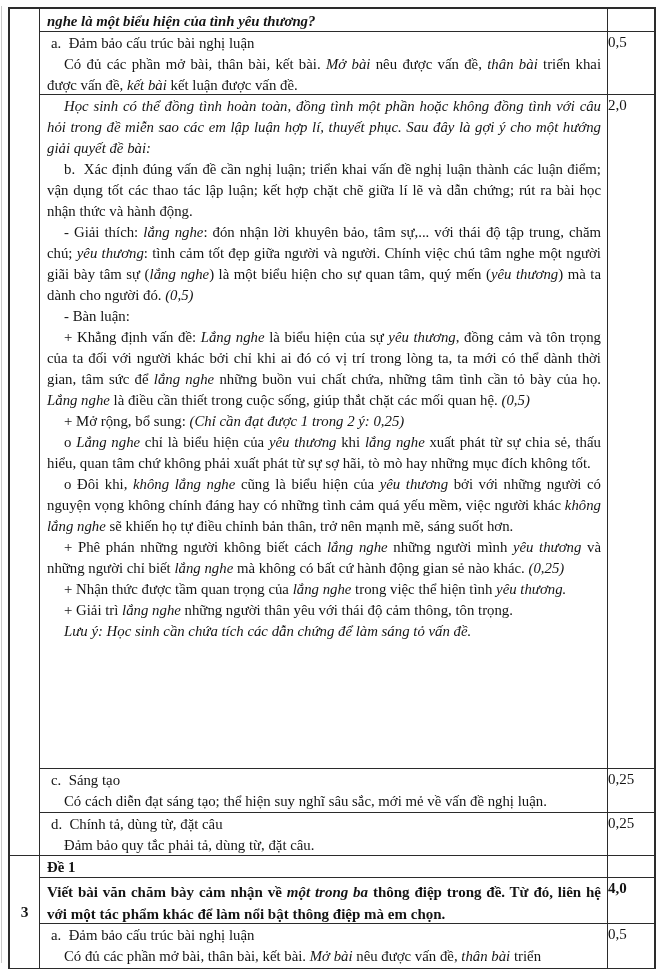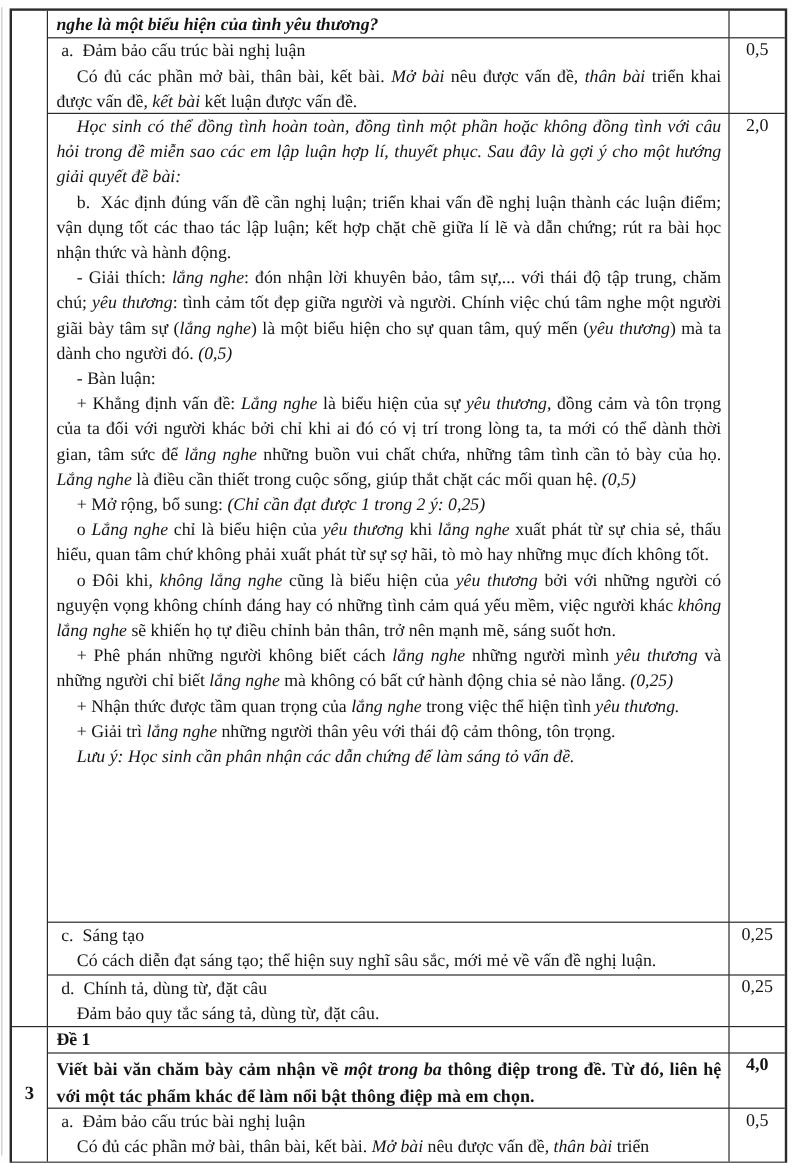--- a/index.html
+++ b/index.html
@@ -23,21 +23,21 @@
     grid-template-columns:30px 1fr 46px;
     grid-template-rows:23px 63px 674px 44px 43px 22px 46px 44px;
     background:#fff;
   }
   .cell{overflow:hidden;}
   .num{grid-column:1;border-right:1.5px solid var(--ln);}
   .numA{grid-row:1/6;border-bottom:1.5px solid var(--ln);}
   .numB{grid-row:6/9;display:flex;align-items:center;justify-content:center;
         font-weight:bold;font-size:15.5px;}
   .c{grid-column:2;border-right:1.5px solid var(--ln);padding:1px 6px 0 7px;}
-  .s{grid-column:3;text-align:center;padding-top:2px;font-size:15px;}
+  .s{grid-column:3;padding-top:2px;font-size:15px;}
   .r1{grid-row:1;border-bottom:1.5px solid var(--ln);}
   .r2{grid-row:2;border-bottom:1.5px solid var(--ln);}
   .r3{grid-row:3;border-bottom:1.5px solid var(--ln);}
   .r4{grid-row:4;border-bottom:1.5px solid var(--ln);}
   .r5{grid-row:5;border-bottom:1.5px solid var(--ln);}
   .r6{grid-row:6;border-bottom:1.5px solid var(--ln);}
   .r7{grid-row:7;border-bottom:1.5px solid var(--ln);}
   .r8{grid-row:8;}
   .p{font-size:14.8px;line-height:21px;text-align:justify;text-indent:17px;margin:0;}
   .p0{text-indent:0;}
@@ -76,36 +76,36 @@
 
     <div class="cell c r3">
       <p class="p"><span class="i">Học sinh có thể đồng tình hoàn toàn, đồng tình một phần hoặc không đồng tình với câu hỏi trong đề miễn sao các em lập luận hợp lí, thuyết phục. Sau đây là gợi ý cho một hướng giải quyết đề bài:</span></p>
       <p class="p"><span>b.&nbsp; Xác định đúng vấn đề cần nghị luận; triển khai vấn đề nghị luận thành các luận điểm; vận dụng tốt các thao tác lập luận; kết hợp chặt chẽ giữa lí lẽ và dẫn chứng; rút ra bài học nhận thức và hành động.</span></p>
       <p class="p"><span>- Giải thích: </span><span class="i">lắng nghe</span><span>: đón nhận lời khuyên bảo, tâm sự,... với thái độ tập trung, chăm chú; </span><span class="i">yêu thương</span><span>: tình cảm tốt đẹp giữa người và người. Chính việc chú tâm nghe một người giãi bày tâm sự (</span><span class="i">lắng nghe</span><span>) là một biểu hiện cho sự quan tâm, quý mến (</span><span class="i">yêu thương</span><span>) mà ta dành cho người đó. </span><span class="i">(0,5)</span></p>
       <p class="p"><span>- Bàn luận:</span></p>
       <p class="p"><span>+ Khẳng định vấn đề: </span><span class="i">Lắng nghe</span><span> là biểu hiện của sự </span><span class="i">yêu thương</span><span>, đồng cảm và tôn trọng của ta đối với người khác bởi chỉ khi ai đó có vị trí trong lòng ta, ta mới có thể dành thời gian, tâm sức để </span><span class="i">lắng nghe</span><span> những buồn vui chất chứa, những tâm tình cần tỏ bày của họ. </span><span class="i">Lắng nghe</span><span> là điều cần thiết trong cuộc sống, giúp thắt chặt các mối quan hệ. </span><span class="i">(0,5)</span></p>
       <p class="p"><span>+ Mở rộng, bổ sung: </span><span class="i">(Chỉ cần đạt được 1 trong 2 ý: 0,25)</span></p>
       <p class="p"><span>o  </span><span class="i">Lắng nghe</span><span> chỉ là biểu hiện của </span><span class="i">yêu thương</span><span> khi </span><span class="i">lắng nghe</span><span> xuất phát từ sự chia sẻ, thấu hiểu, quan tâm chứ không phải xuất phát từ sự sợ hãi, tò mò hay những mục đích không tốt.</span></p>
       <p class="p"><span>o  Đôi khi, </span><span class="i">không lắng nghe</span><span> cũng là biểu hiện của </span><span class="i">yêu thương</span><span> bởi với những người có nguyện vọng không chính đáng hay có những tình cảm quá yếu mềm, việc người khác </span><span class="i">không lắng nghe</span><span> sẽ khiến họ tự điều chỉnh bản thân, trở nên mạnh mẽ, sáng suốt hơn.</span></p>
-      <p class="p"><span>+ Phê phán những người không biết cách </span><span class="i">lắng nghe</span><span> những người mình </span><span class="i">yêu thương</span><span> và những người chỉ biết </span><span class="i">lắng nghe</span><span> mà không có bất cứ hành động chia sẻ nào lắng. </span><span class="i">(0,25)</span></p>
+      <p class="p"><span>+ Phê phán những người không biết cách </span><span class="i">lắng nghe</span><span> những người mình </span><span class="i">yêu thương</span><span> và những người chỉ biết </span><span class="i">lắng nghe</span><span> mà không có bất cứ hành động gian sẻ nào khác. </span><span class="i">(0,25)</span></p>
       <p class="p"><span>+ Nhận thức được tầm quan trọng của </span><span class="i">lắng nghe</span><span> trong việc thể hiện tình </span><span class="i">yêu thương.</span></p>
       <p class="p"><span>+ Giải trì </span><span class="i">lắng nghe</span><span> những người thân yêu với thái độ cảm thông, tôn trọng.</span></p>
-      <p class="p"><span class="i">Lưu ý: Học sinh cần phân nhận các dẫn chứng để làm sáng tỏ vấn đề.</span></p>
+      <p class="p"><span class="i">Lưu ý: Học sinh cần chứa tích các dẫn chứng để làm sáng tỏ vấn đề.</span></p>
     </div>
     <div class="cell s r3">2,0</div>
 
     <div class="cell c r4">
       <p class="p ps"><span>c.&nbsp; Sáng tạo</span></p>
       <p class="p"><span>Có cách diễn đạt sáng tạo; thể hiện suy nghĩ sâu sắc, mới mẻ về vấn đề nghị luận.</span></p>
     </div>
     <div class="cell s r4">0,25</div>
 
     <div class="cell c r5">
       <p class="p ps"><span>d.&nbsp; Chính tả, dùng từ, đặt câu</span></p>
-      <p class="p"><span>Đảm bảo quy tắc sáng tả, dùng từ, đặt câu.</span></p>
+      <p class="p"><span>Đảm bảo quy tắc phải tả, dùng từ, đặt câu.</span></p>
     </div>
     <div class="cell s r5">0,25</div>
 
     <div class="cell c r6">
       <span class="de1-label">Đề 1</span>
     </div>
     <div class="cell s r6"></div>
 
     <div class="cell c r7 task">
       <p class="p p0"><span class="b">Viết bài văn chăm bày cảm nhận về </span><span class="bi">một trong ba</span><span class="b"> thông điệp trong đề. Từ đó, liên hệ với một tác phẩm khác để làm nổi bật thông điệp mà em chọn.</span></p>

